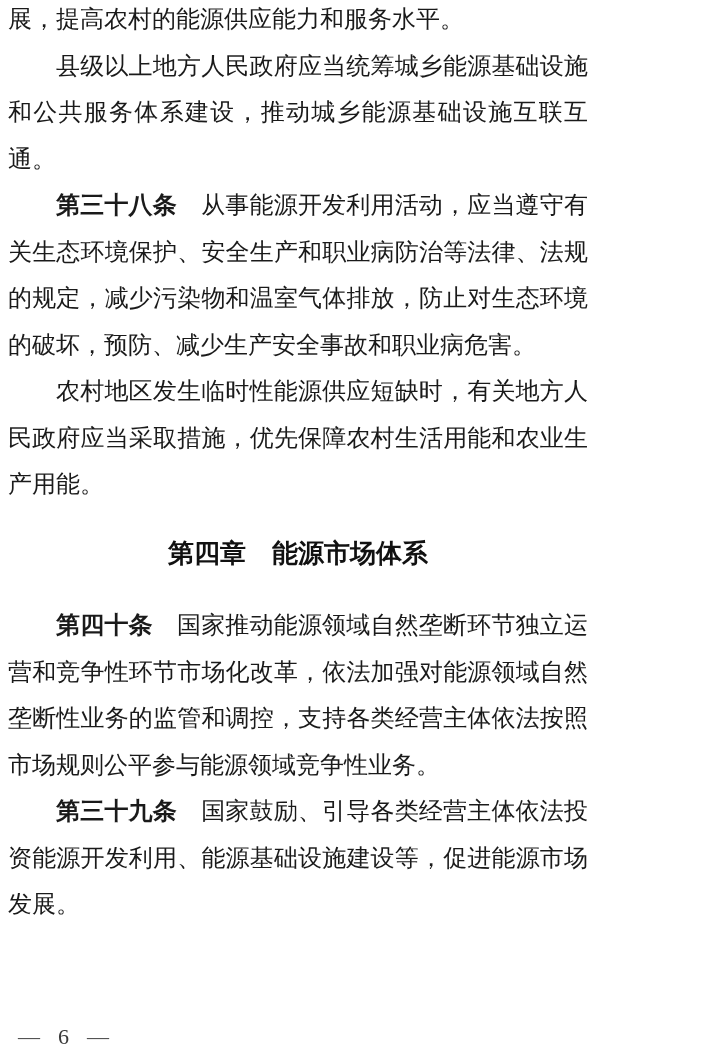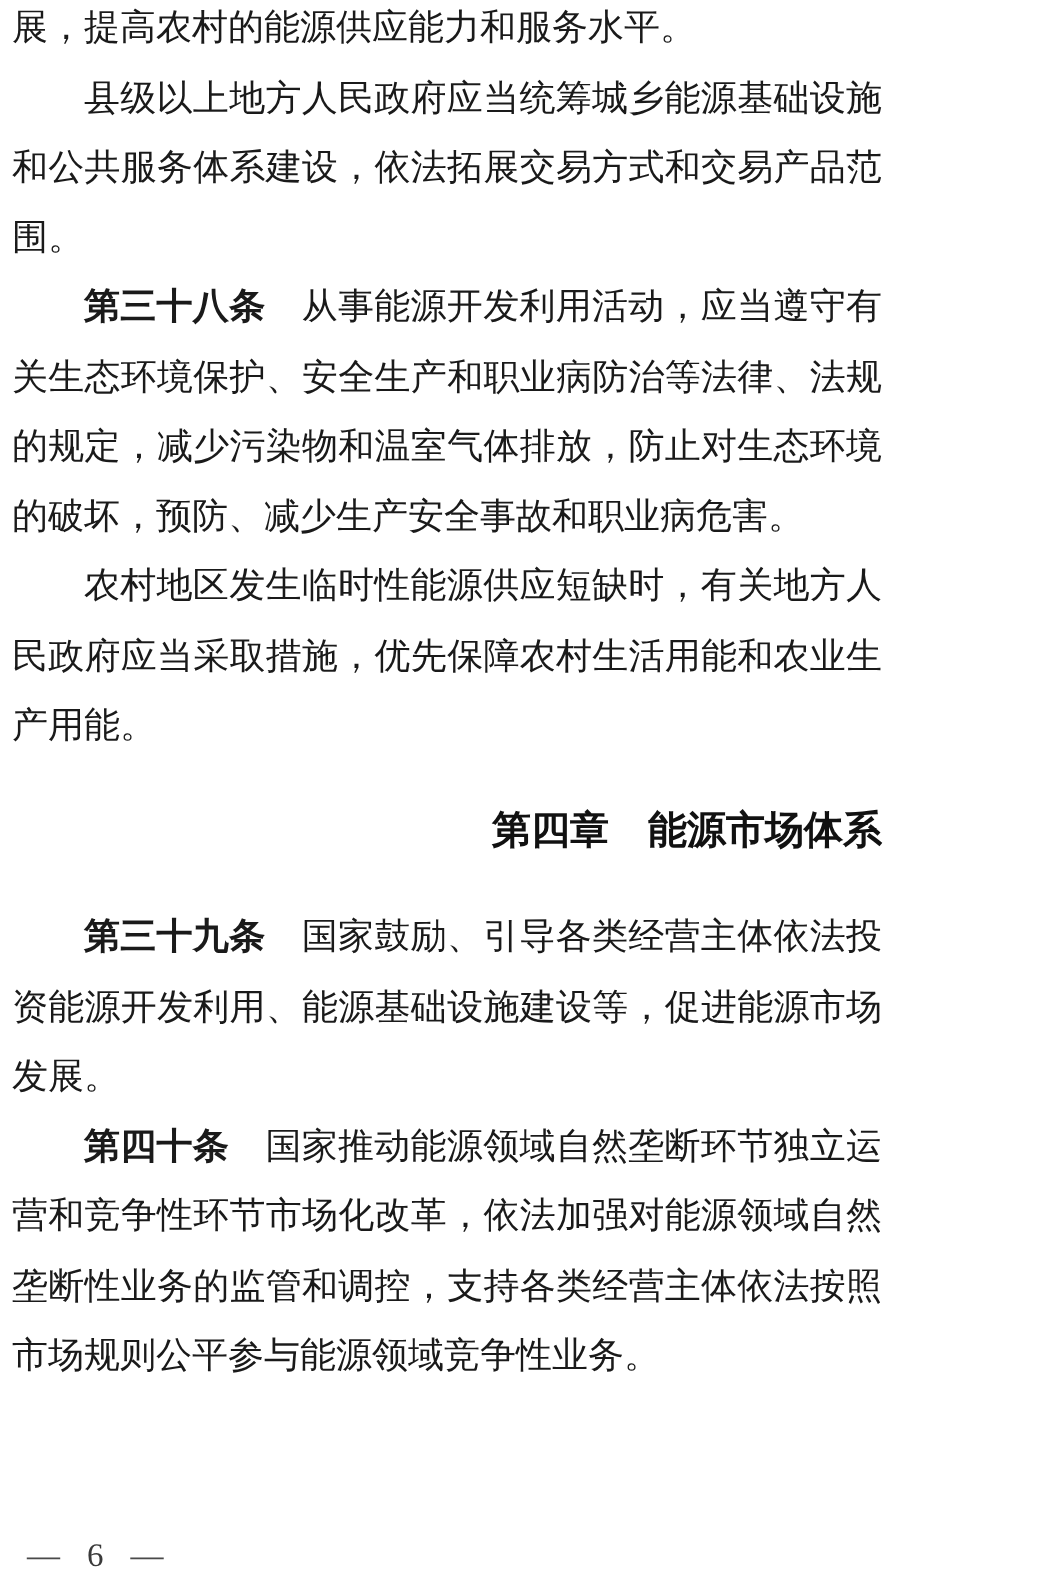--- a/index.html
+++ b/index.html
@@ -25,21 +25,21 @@
   p.indent { text-indent: 2em; }
   .article-label {
     font-weight: 700;
     font-family: "Liberation Sans", sans-serif;
   }
   h2.chapter {
     margin: 22px 0 26px 0;
     font-size: 26px;
     line-height: 46.5px;
     font-weight: 700;
-    text-align: right;
+    text-align: center;
     font-family: "Liberation Sans", sans-serif;
     color: #111111;
   }
   .footer {
     position: absolute;
     left: 18px;
     top: 1024px;
     display: flex;
     align-items: center;
     gap: 18px;
@@ -51,31 +51,31 @@
   .footer .dash { color: #4a4a4a; }
 </style>
 </head>
 <body>
 
 <div class="page">
   <div class="text-block">
 
     <p class="para">展，提高农村的能源供应能力和服务水平。</p>
 
-    <p class="para indent">县级以上地方人民政府应当统筹城乡能源基础设施和公共服务体系建设，依法拓展交易方式和交易产品范围。</p>
+    <p class="para indent">县级以上地方人民政府应当统筹城乡能源基础设施和公共服务体系建设，推动城乡能源基础设施互联互通。</p>
 
     <p class="para indent"><span class="article-label">第三十八条</span><span>　从事能源开发利用活动，应当遵守有关生态环境保护、安全生产和职业病防治等法律、法规的规定，减少污染物和温室气体排放，防止对生态环境的破坏，预防、减少生产安全事故和职业病危害。</span></p>
 
     <p class="para indent">农村地区发生临时性能源供应短缺时，有关地方人民政府应当采取措施，优先保障农村生活用能和农业生产用能。</p>
 
     <h2 class="chapter">第四章　能源市场体系</h2>
 
+    <p class="para indent"><span class="article-label">第四十条</span><span>　国家推动能源领域自然垄断环节独立运营和竞争性环节市场化改革，依法加强对能源领域自然垄断性业务的监管和调控，支持各类经营主体依法按照市场规则公平参与能源领域竞争性业务。</span></p>
+
     <p class="para indent"><span class="article-label">第三十九条</span><span>　国家鼓励、引导各类经营主体依法投资能源开发利用、能源基础设施建设等，促进能源市场发展。</span></p>
-
-    <p class="para indent"><span class="article-label">第四十条</span><span>　国家推动能源领域自然垄断环节独立运营和竞争性环节市场化改革，依法加强对能源领域自然垄断性业务的监管和调控，支持各类经营主体依法按照市场规则公平参与能源领域竞争性业务。</span></p>
 
 
   </div>
 
   <div class="footer">
     <span class="dash">—</span>
     <span class="num">6</span>
     <span class="dash">—</span>
   </div>
 </div>

